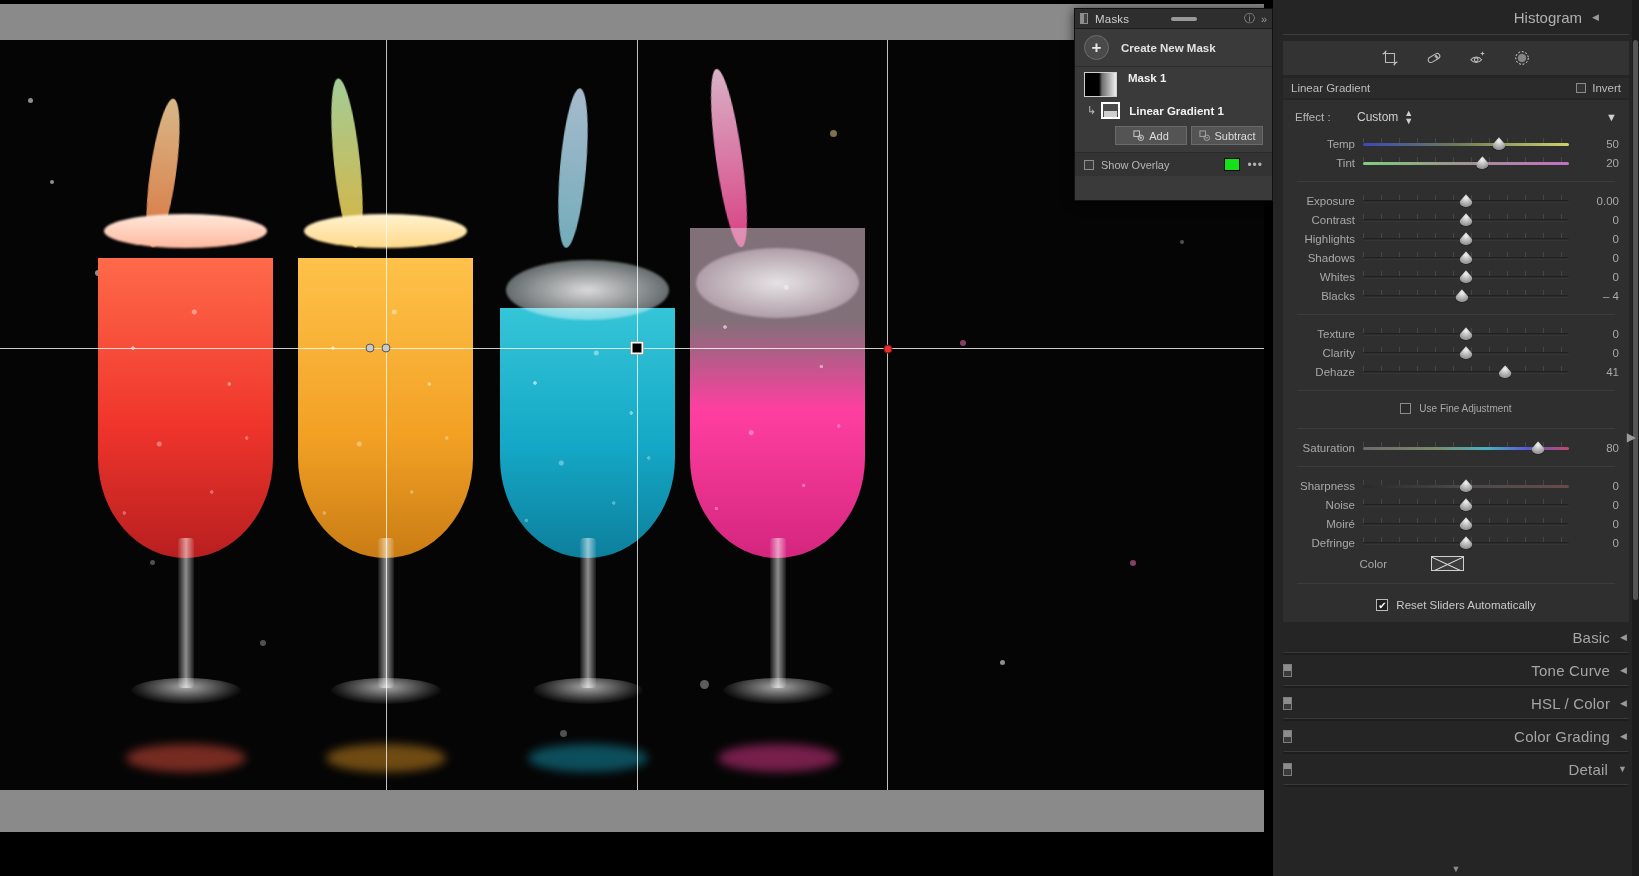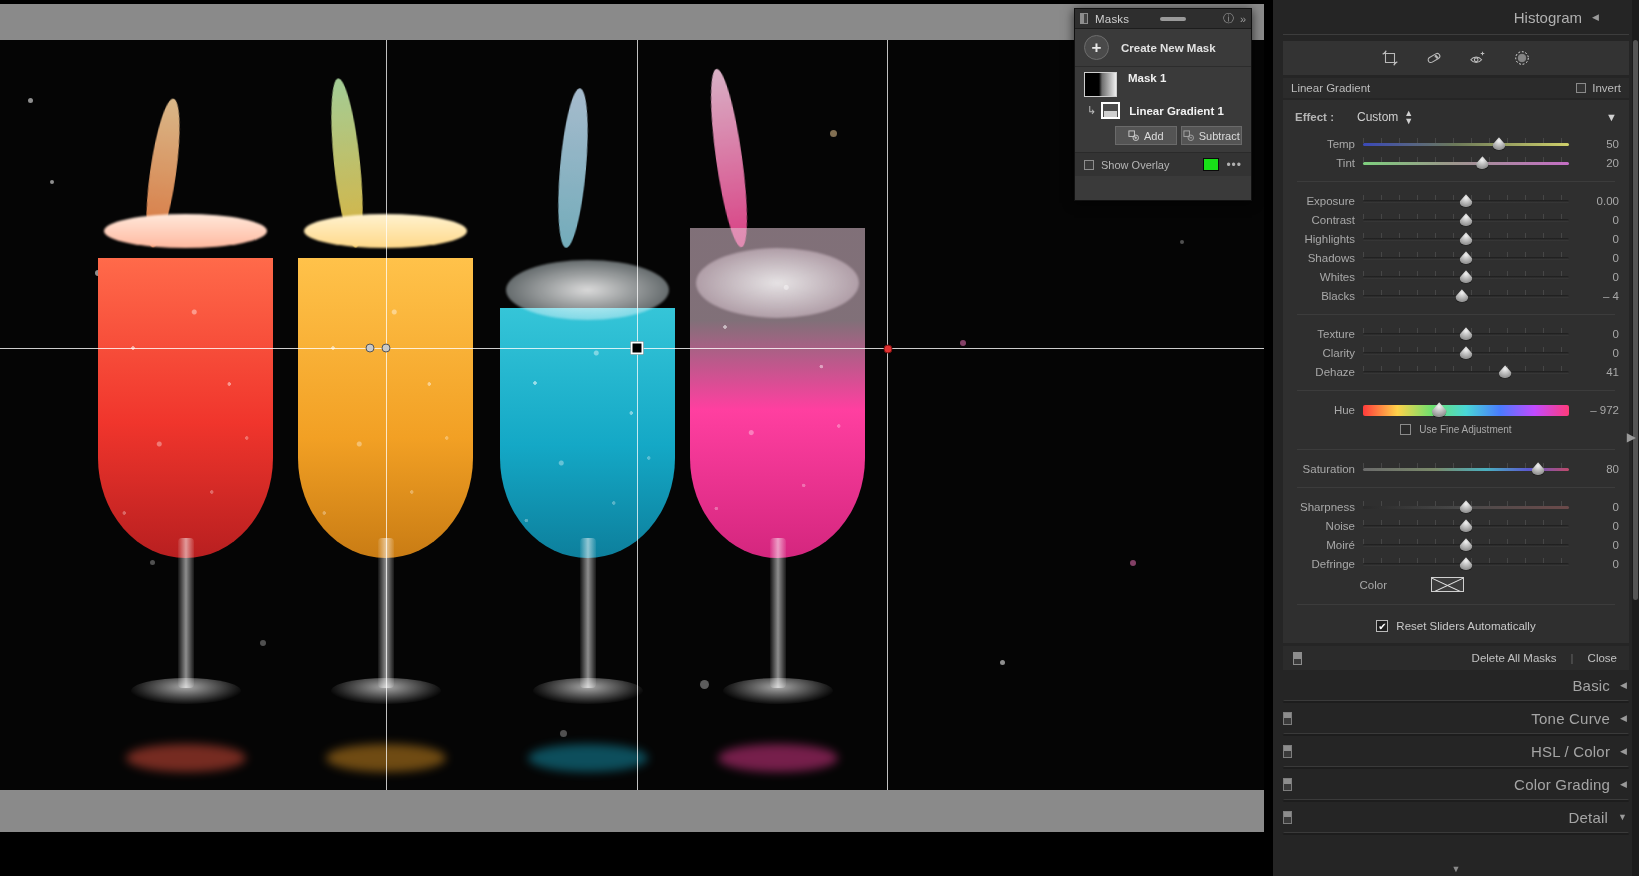--- a/index.html
+++ b/index.html
@@ -100,21 +100,21 @@
     background:#c9c9c9; border:1px solid #555; transform:translate(-50%,-50%);
   }
   .handle-dot.red{ background:#e03030; border-color:#7a1010; }
   .handle-sq{
     position:absolute; width:13px; height:13px;
     background:#000; border:2px solid #fff; transform:translate(-50%,-50%);
   }
 
   
   #masks-panel{
-    position:absolute; left:1074px; top:8px; width:178px; height:193px;
+    position:absolute; left:1074px; top:8px; width:199px; height:193px;
     background:#3a3a3a; border:1px solid #111;
     box-shadow:0 2px 10px rgba(0,0,0,.7);
     font-size:11.5px; color:#d4d4d4;
   }
   #masks-titlebar{
     height:20px; background:#2e2e2e; display:flex; align-items:center;
     padding:0 5px; border-bottom:1px solid #1d1d1d;
   }
   .mini-toggle{
     width:8px; height:11px; border:1px solid #8d8d8d;
@@ -206,21 +206,21 @@
     color:#bcbcbc; font-size:11.5px;
   }
   #lg-header .invert-wrap{ margin-left:auto; display:flex; align-items:center; gap:6px;}
   #lg-header .cbx{ width:10px; height:10px; border:1px solid #8a8a8a; background:#333;}
 
   #lg-body{
     margin:2px 10px 0 10px; background:#2f2f2f; padding:7px 0 9px 0;
   }
 
   .effect-row{ display:flex; align-items:center; padding:2px 12px 8px 12px;}
-  .effect-row .lab{ color:#b5b5b5; font-size:11.5px; width:54px;font-weight:bold;}
+  .effect-row .lab{ color:#b5b5b5; font-size:11.5px; width:54px;}
   .effect-row .val{ color:#cfcfcf; font-size:12px; margin-left:8px;}
   .effect-row .stepper{ color:#cfcfcf; font-size:9px; margin-left:6px; line-height:.9;}
   .effect-row .caret-right{ margin-left:auto; color:#d0d0d0; font-size:11px;}
 
   .sgroup{ padding:1px 0;}
   .srow{ display:flex; align-items:center; height:19px; padding:0 10px 0 0;}
   .srow .name{
     width:80px; text-align:right; color:#a8a8a8; font-size:11.5px;
     padding-right:8px; white-space:nowrap;
   }
@@ -627,30 +627,20 @@
               <span class="name">Dehaze</span>
               <div class="track-wrap">
                 <div class="track"></div>
                 <div class="ticks"></div>
                 <div class="knob" style="left: 69%;"></div>
               </div>
               <span class="num">41</span>
             </div>
           </div>
           <div class="sep"></div>
-          <div class="sgroup">
-            <div class="srow">
-              <span class="name">Hue</span>
-              <div class="track-wrap">
-                <div class="track hue"></div>
-                <div class="knob big" style="left: 37%;"></div>
-              </div>
-              <span class="num">– 972</span>
-            </div>
-          </div>
           <div class="fine-row">
             <span class="cbx"></span>
             <span class="lbl">Use Fine Adjustment</span>
           </div>
           <div class="sep"></div>
           <div class="sgroup">
             <div class="srow">
               <span class="name">Saturation</span>
               <div class="track-wrap">
                 <div class="track sat"></div>
@@ -707,28 +697,20 @@
       </div>
 
       <div class="sep"></div>
 
       <div class="reset-row">
         <span class="cbx">✔</span>
         <span class="lbl">Reset Sliders Automatically</span>
       </div>
     </div>
 
-    <div id="mask-footer">
-      <span class="sw"></span>
-      <span class="center">
-        <span>Delete All Masks</span>
-        <span class="pipe">|</span>
-        <span>Close</span>
-      </span>
-    </div>
 
     <div id="collapsed-stack">
         <div class="collapse-row">
           <span class="title">Basic</span>
           <span class="tri">◀</span>
         </div>
         <div class="groove"></div>
         <div class="collapse-row">
           <span class="sw"></span>
           <span class="title">Tone Curve</span>

